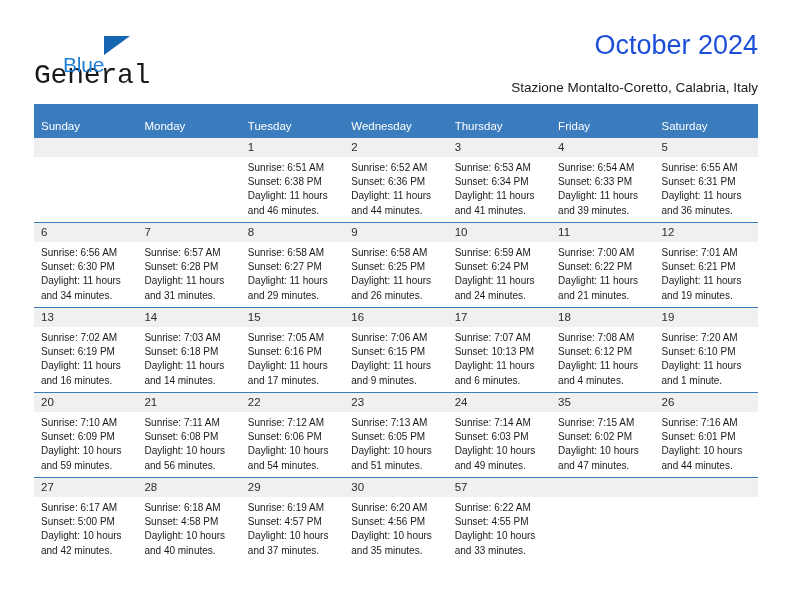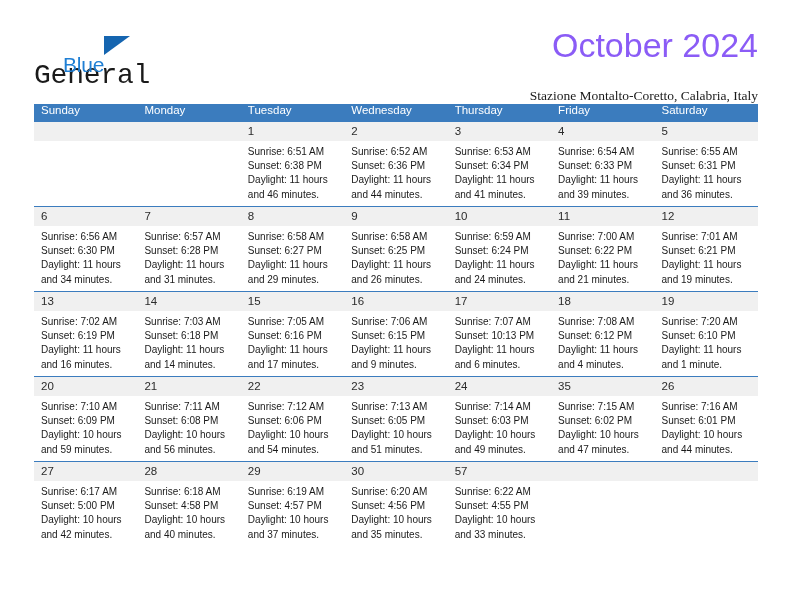--- a/index.html
+++ b/index.html
@@ -68,52 +68,51 @@
     text-align: center;
   }
 
   .title-block {
     position: absolute;
     right: 0;
     top: 0;
     text-align: right;
   }
   .cal-title {
-    font-size: 34px;
-    color: #8b5cf6;
+    font-size: 27px;
+    color: #1d4ed8;
     line-height: 34px;
     white-space: nowrap;
     text-align: right;
   }
   .cal-subtitle {
     font-size: 13.5px;
     color: #1a1a1a;
     line-height: 20px;
-    margin-top: 24px;
+    margin-top: 16px;
     white-space: nowrap;
-    font-family: Liberation Serif, serif;
   }
 
   
   .calendar {
     position: absolute;
     left: 34px;
     top: 104px;
     width: 724px;
     border-collapse: collapse;
     table-layout: fixed;
   }
 
   .calendar th {
     background: #3b7cbe;
     color: #ffffff;
     font-size: 11.5px;
     font-weight: normal;
     text-align: left;
-    padding: 0 0 5px 7px;
+    padding: 16px 0 5px 7px;
     height: 11px;
     border: none;
   }
 
   .calendar td {
     vertical-align: top;
     padding: 0;
     border: none;
     border-top: 1px solid #3b7cbe;
     height: 84px;

